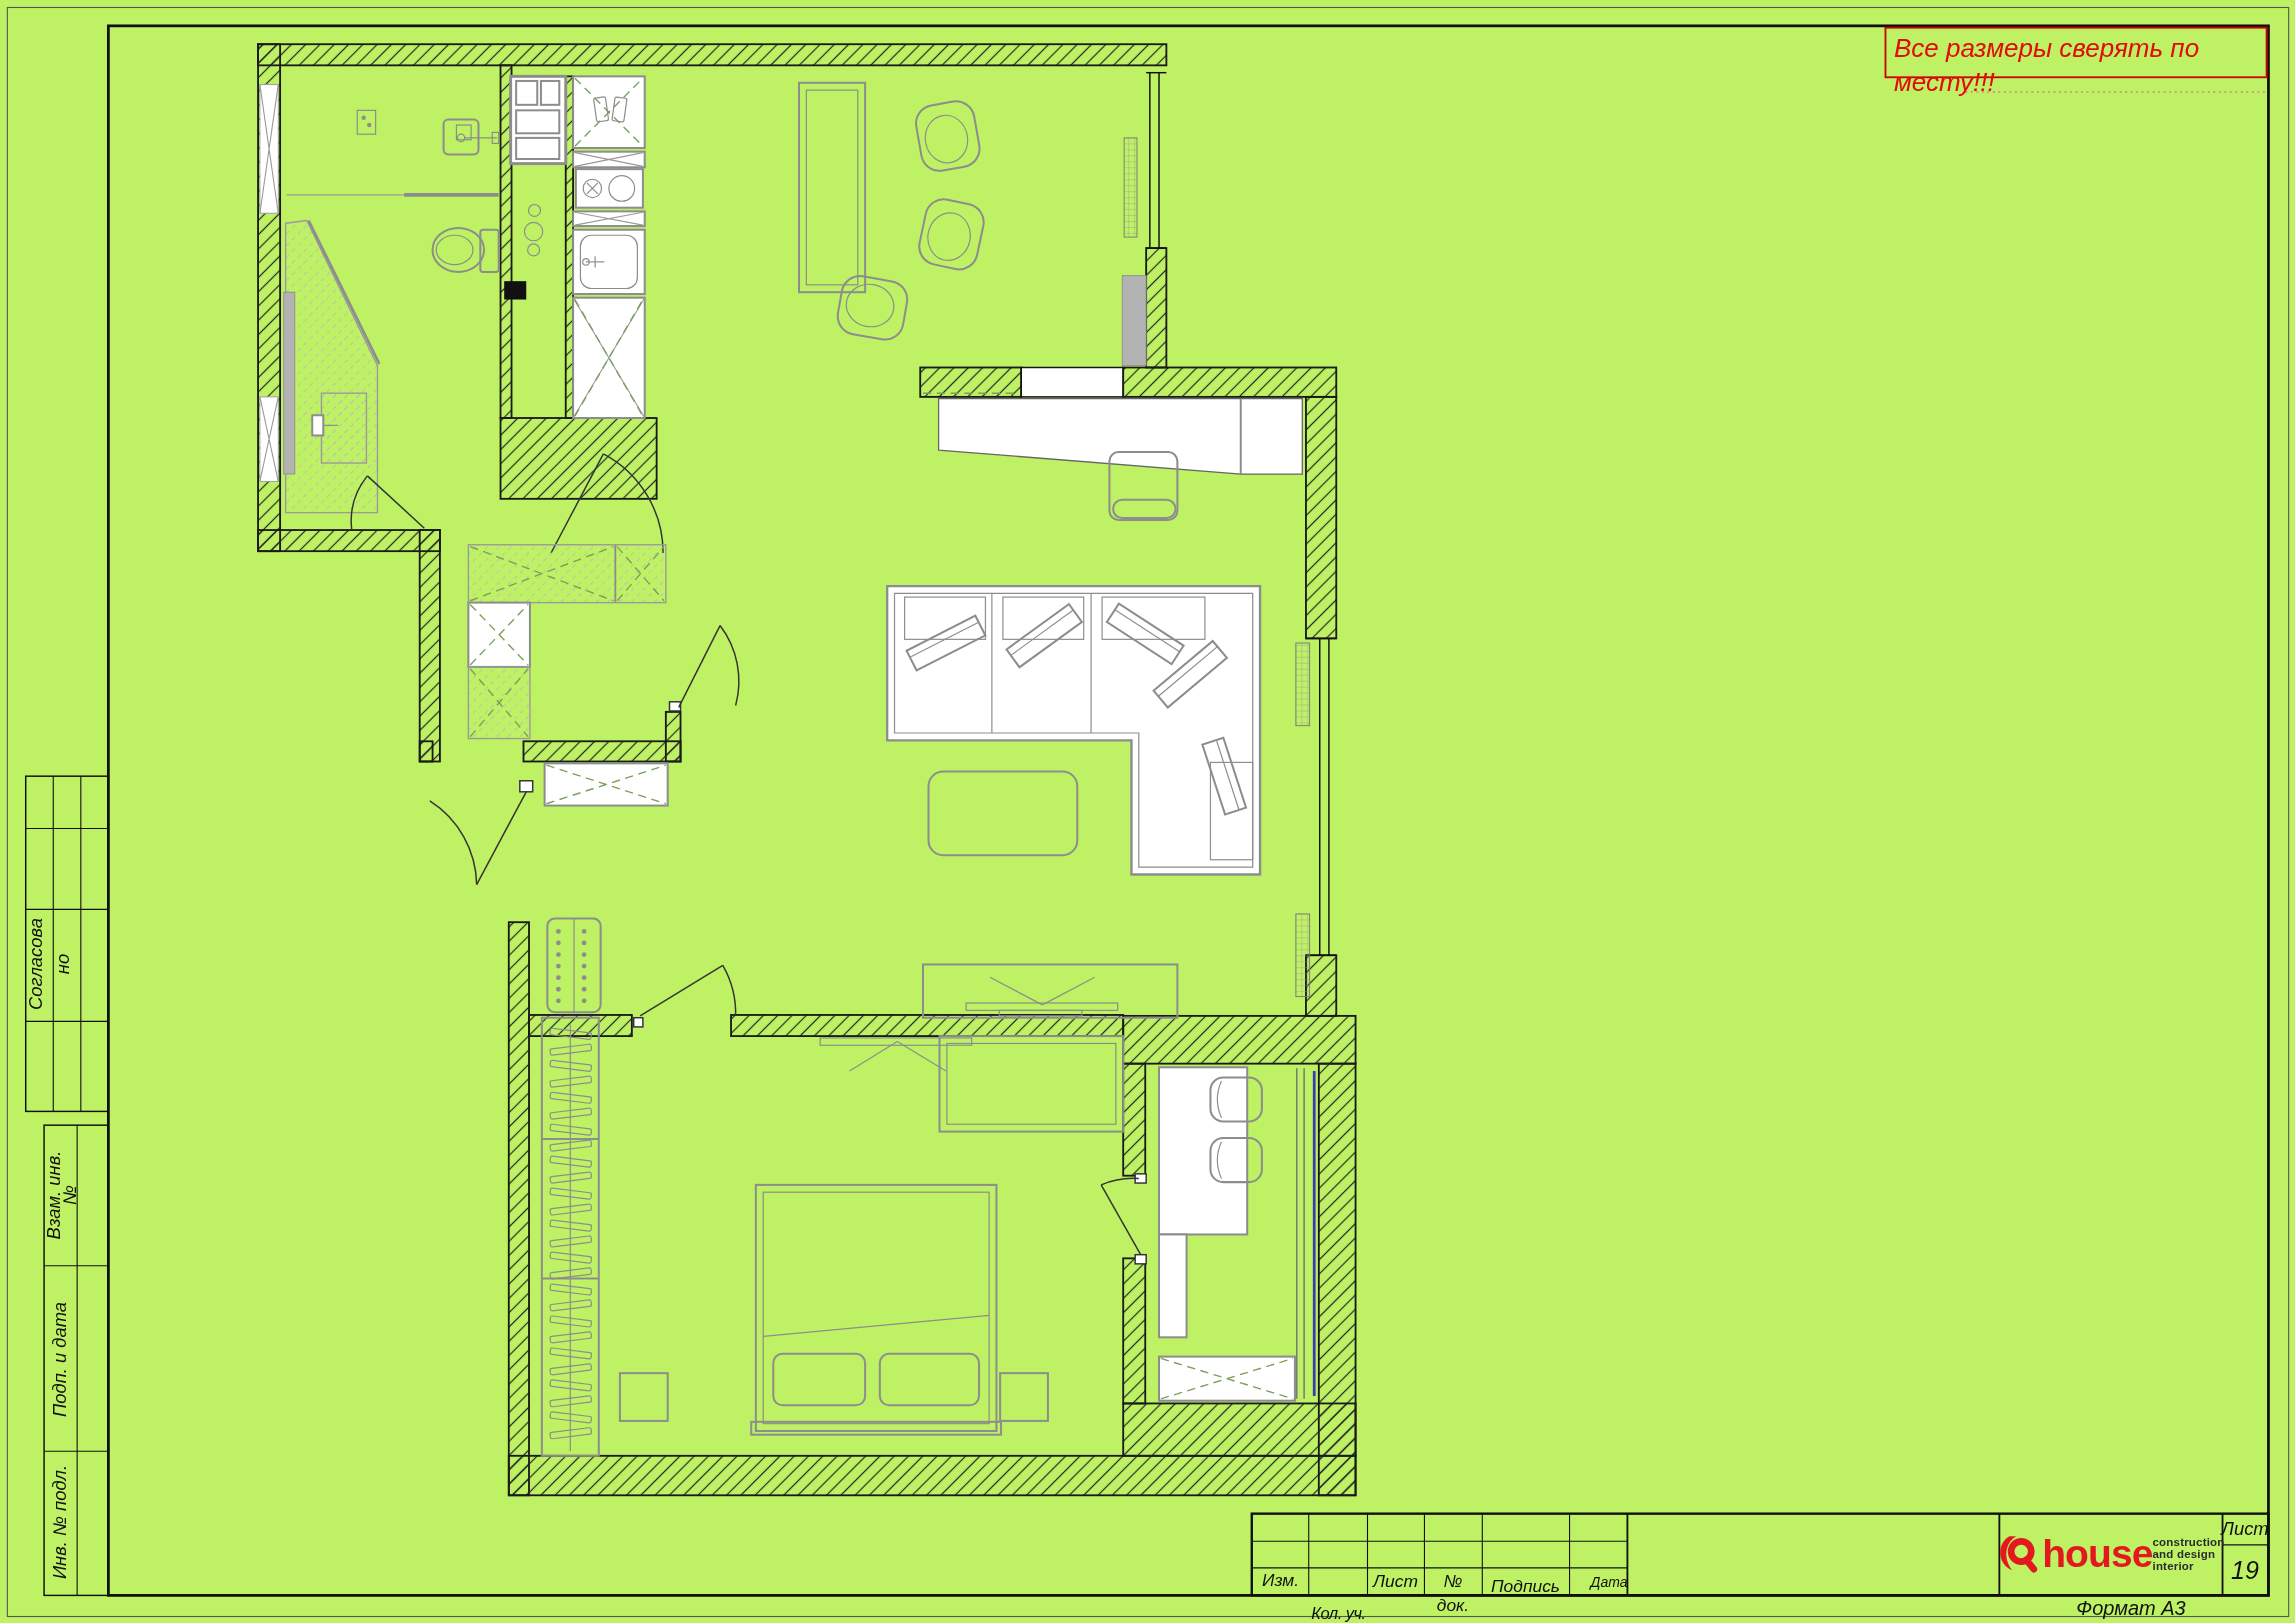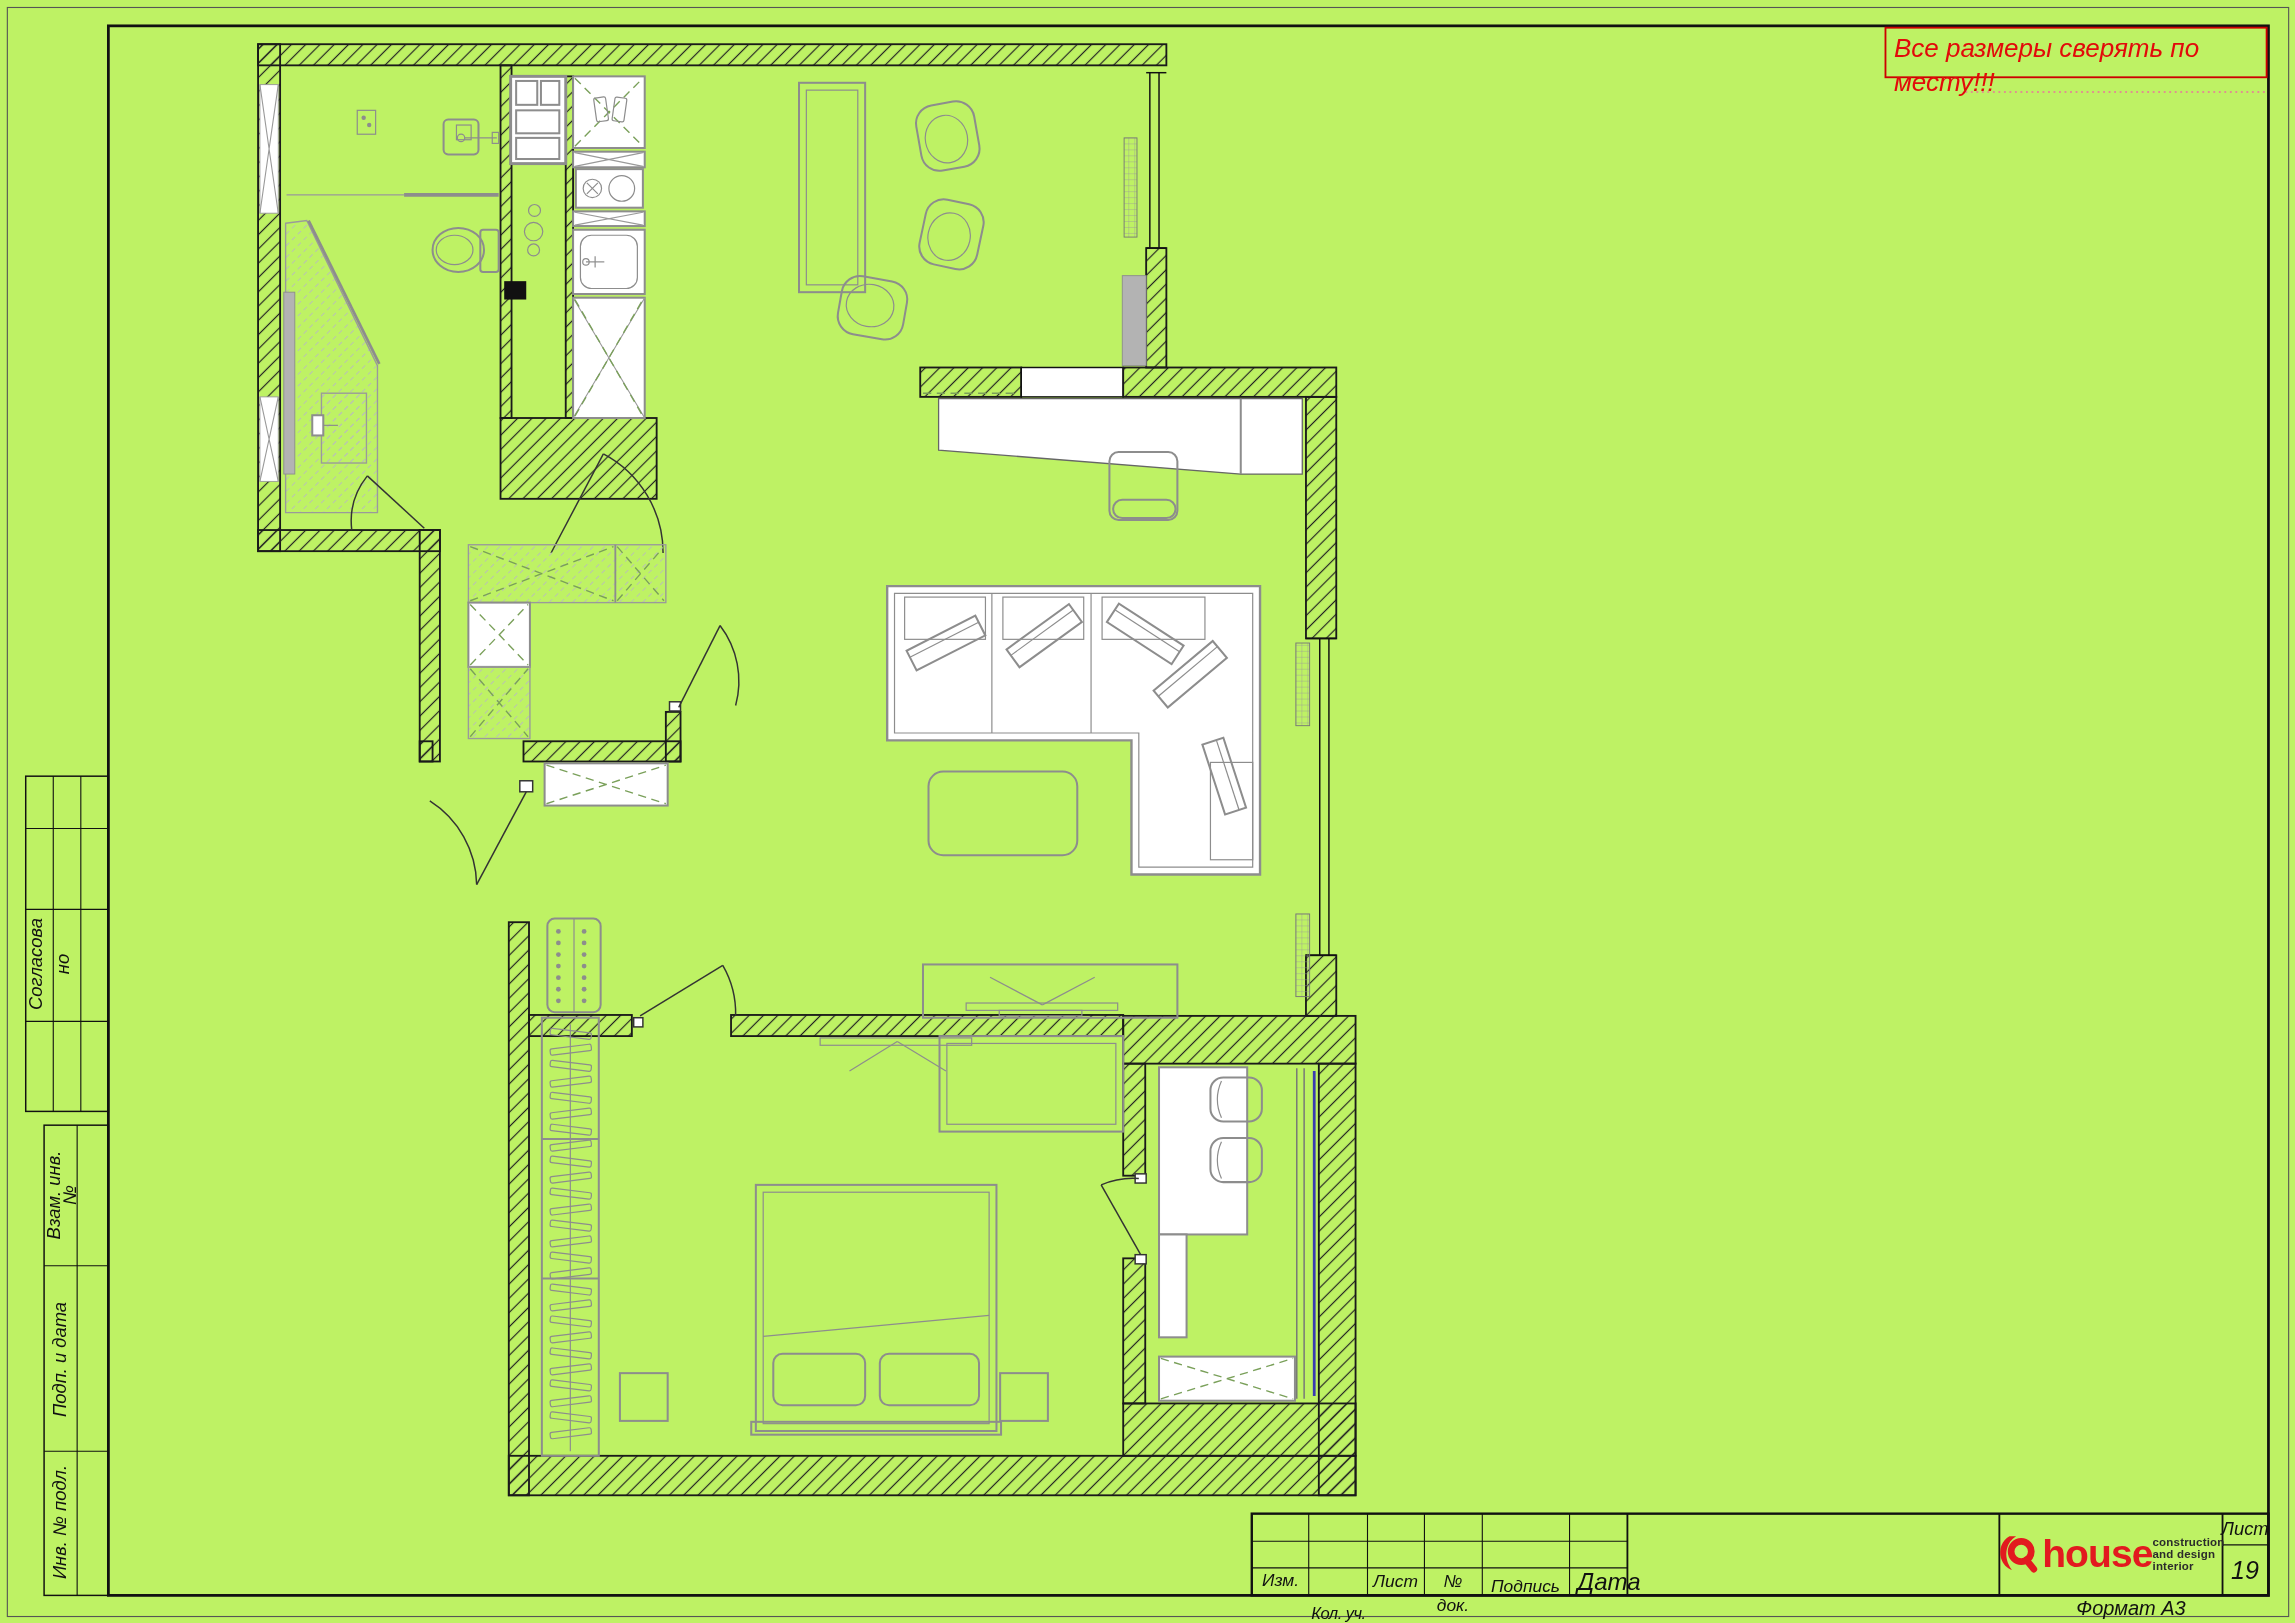--- a/index.html
+++ b/index.html
@@ -422,21 +422,21 @@
   </div>
   <div class="lbl rot" style="left:52px;top:1449px;width:179px;">Подп. и дата</div>
   <div class="lbl rot" style="left:52px;top:1592px;width:140px;">Инв. № подл.</div>
 
   <div class="lbl cell" style="left:1252px;top:1568px;width:57px;height:25px;font-size:17.4px;">Изм.</div>
   <div class="lbl cell" style="left:1309px;top:1568px;width:59px;height:27.5px;font-size:16.5px;letter-spacing:-0.5px;margin-top:32px;">Кол. уч.</div>
   <div class="lbl cell" style="left:1367px;top:1568px;width:57px;height:27.5px;font-size:17.4px;">Лист</div>
   <div class="lbl cell" style="left:1424px;top:1568px;width:58px;height:27.5px;font-size:17.4px;">№</div>
   <div class="lbl cell" style="left:1424px;top:1595px;width:58px;height:20px;font-size:17.4px;text-align:right;">док.</div>
   <div class="lbl cell" style="left:1482px;top:1568px;width:87px;height:37px;font-size:17.4px;">Подпись</div>
-  <div class="lbl cell" style="left:1569px;top:1568px;width:80px;height:27.5px;font-size:24px;">Дата</div>
+  <div class="lbl cell" style="left:1569px;top:1568px;width:80px;height:27.5px;font-size:14px;">Дата</div>
 
 
   <div class="lbl" style="left:1999px;top:1513px;width:223px;height:82px;display:flex;flex-direction:row;align-items:center;justify-content:center;">
     <div class="logo-row">
       <svg width="42" height="42" viewBox="0 0 50 50" style="position:static;">
         <path d="M16 4 C7 9 3 20 6 30 C8 37 13 42 19 44 C13 36 11 27 13 19 C15 12 18 8 24 4 Z" fill="#e21a1f"></path>
         <circle cx="30" cy="22" r="12" fill="none" stroke="#e21a1f" stroke-width="8"></circle>
         <path d="M36 32 L45 43" stroke="#e21a1f" stroke-width="8" stroke-linecap="round"></path>
       </svg>
       <span class="logo-name">house</span>

